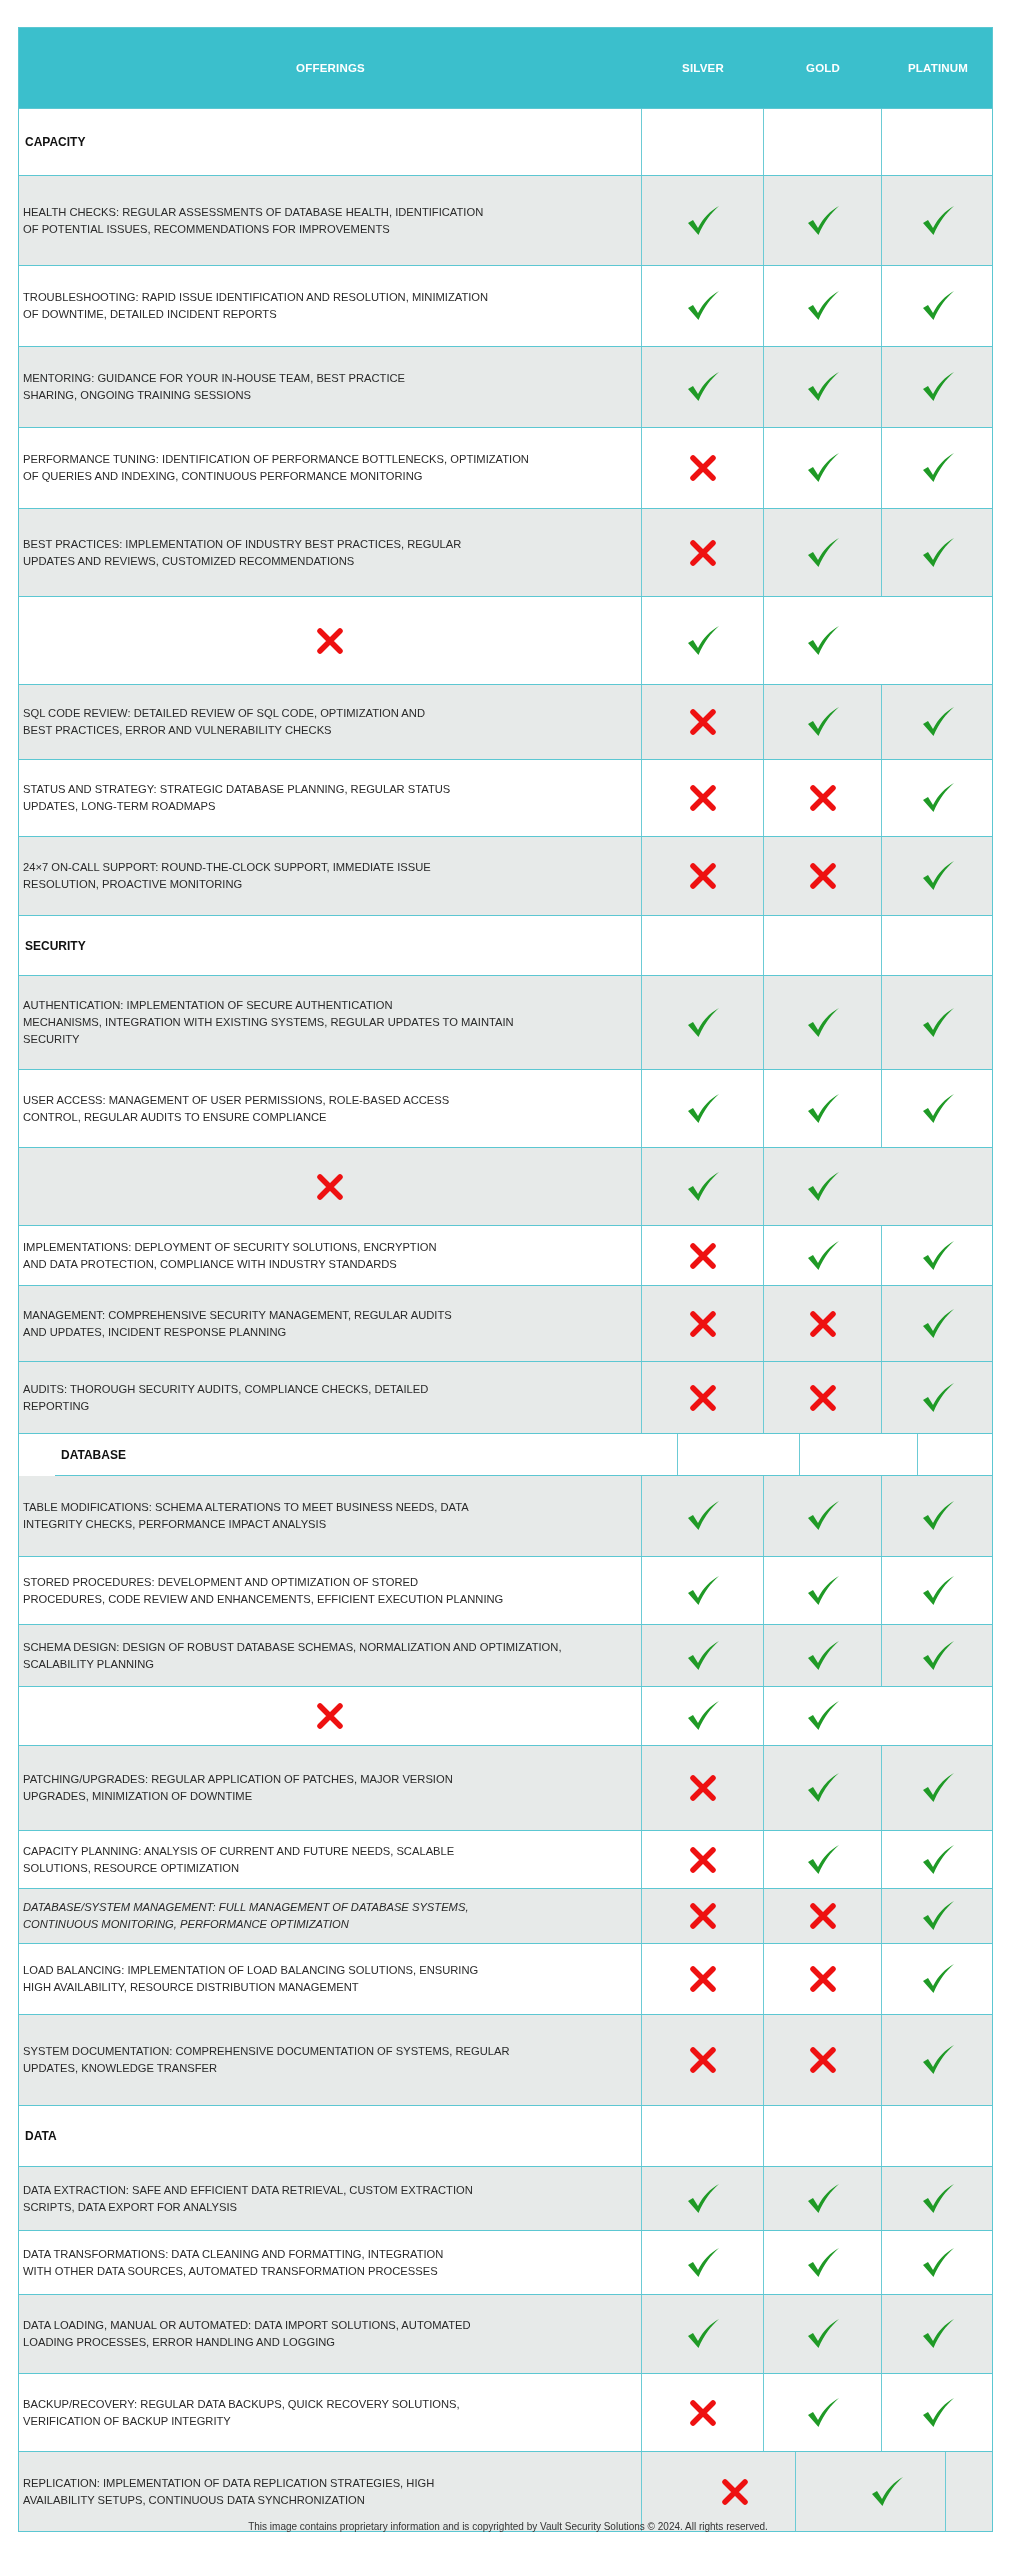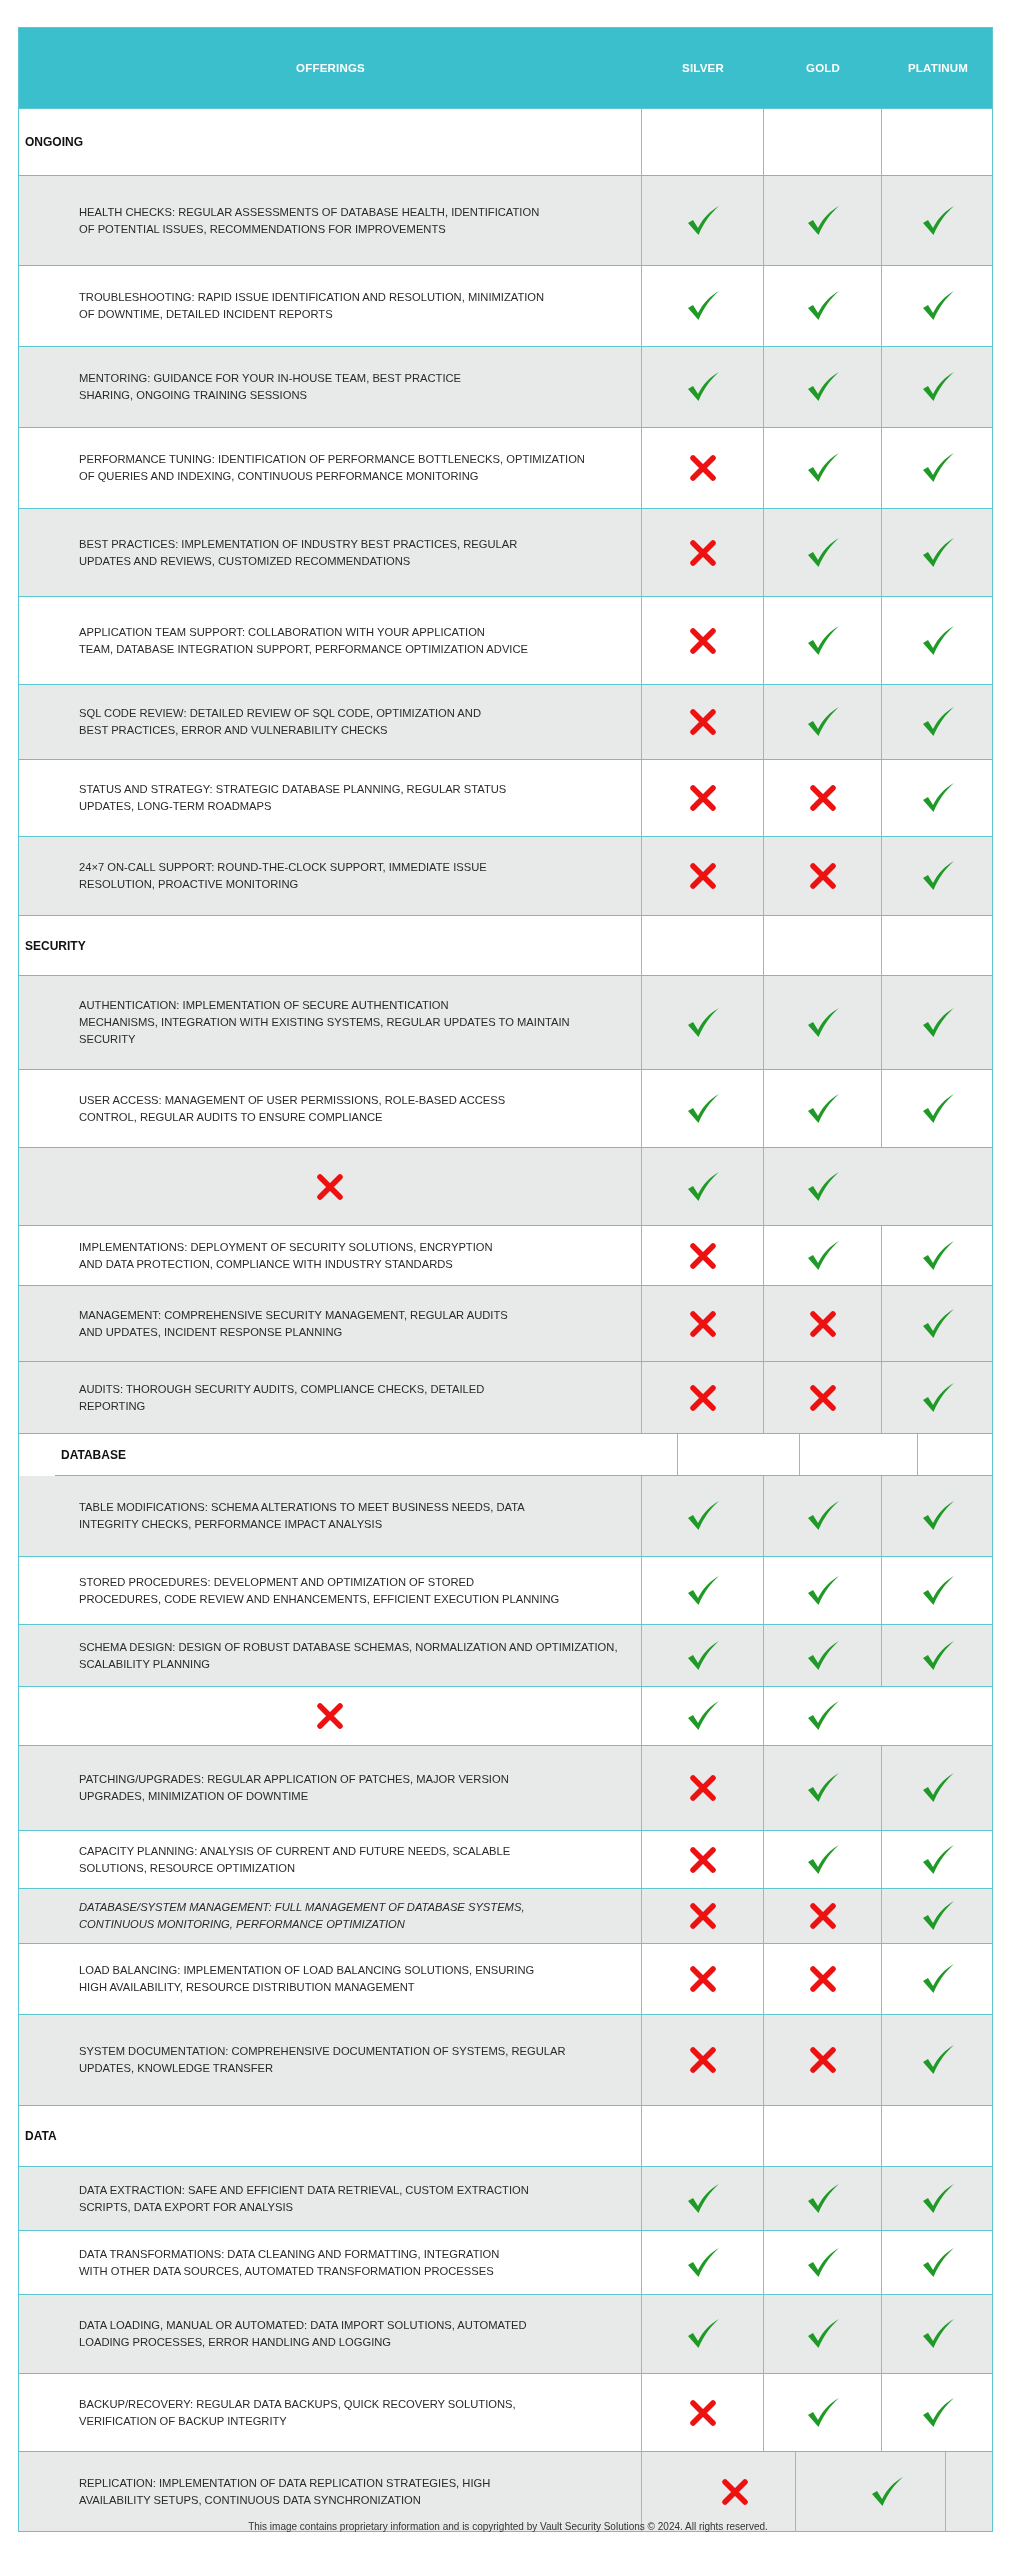--- a/index.html
+++ b/index.html
@@ -46,24 +46,23 @@
   .section-row > div:first-child {
     font-weight: bold;
     font-size: 12px;
     color: #111;
     padding-left: 6px;
   }
   .desc {
     font-size: 11.2px;
     line-height: 17px;
     color: #2a2a2a;
-    padding-left: 24px;
+    padding-left: 4px;
     padding-right: 8px;
     white-space: pre-line;
-    margin-left: 36px;
   }
   .mark { justify-content: center; }
   .mark svg { display: block; }
 
   .footer {
     position: absolute;
     top: 2521px;
     left: 0;
     width: 1016px;
     text-align: center;
@@ -76,21 +75,21 @@
 
 <div class="table">
   <div class="row header-row">
     <div class="h-offer">OFFERINGS</div>
     <div>SILVER</div>
     <div>GOLD</div>
     <div>PLATINUM</div>
   </div>
   <div id="table-body">
       <div class="row white section-row" style="height: 67px;">
-    <div>ONGOING</div>
+    <div>CAPACITY</div>
     <div></div>
     <div></div>
     <div></div>
   </div>
       <div class="row gray" style="height: 90px;">
     <div class="desc">HEALTH CHECKS: REGULAR ASSESSMENTS OF DATABASE HEALTH, IDENTIFICATION
 OF POTENTIAL ISSUES, RECOMMENDATIONS FOR IMPROVEMENTS</div>
     <div class="mark">
           <span>
             <svg width="34" height="32" viewBox="0 0 34 32">
@@ -207,22 +206,20 @@
         </div>
     <div class="mark">
           <span>
             <svg width="34" height="32" viewBox="0 0 34 32">
               <path d="M2 18 L7 15 L12 23 C17 13 24 6 33 1 C25 8 18 17 12.5 30 Z" fill="#1f9a26"></path>
             </svg>
           </span>
         </div>
   </div>
       <div class="row white" style="height: 88px;">
-    <div class="desc">APPLICATION TEAM SUPPORT: COLLABORATION WITH YOUR APPLICATION
-TEAM, DATABASE INTEGRATION SUPPORT, PERFORMANCE OPTIMIZATION ADVICE</div>
     <div class="mark">
           <span>
             <svg width="28" height="28" viewBox="0 0 28 28">
               <path d="M4 4 L24 24 M24 4 L4 24" stroke="#ee1111" stroke-width="5.5" stroke-linecap="round"></path>
             </svg>
           </span>
         </div>
     <div class="mark">
           <span>
             <svg width="34" height="32" viewBox="0 0 34 32">

